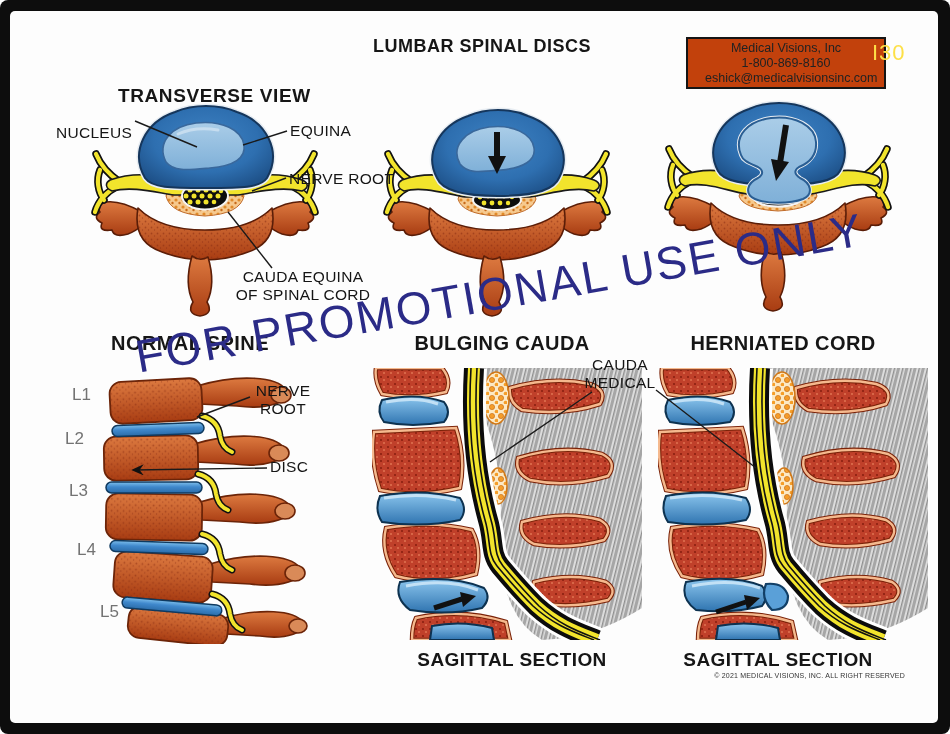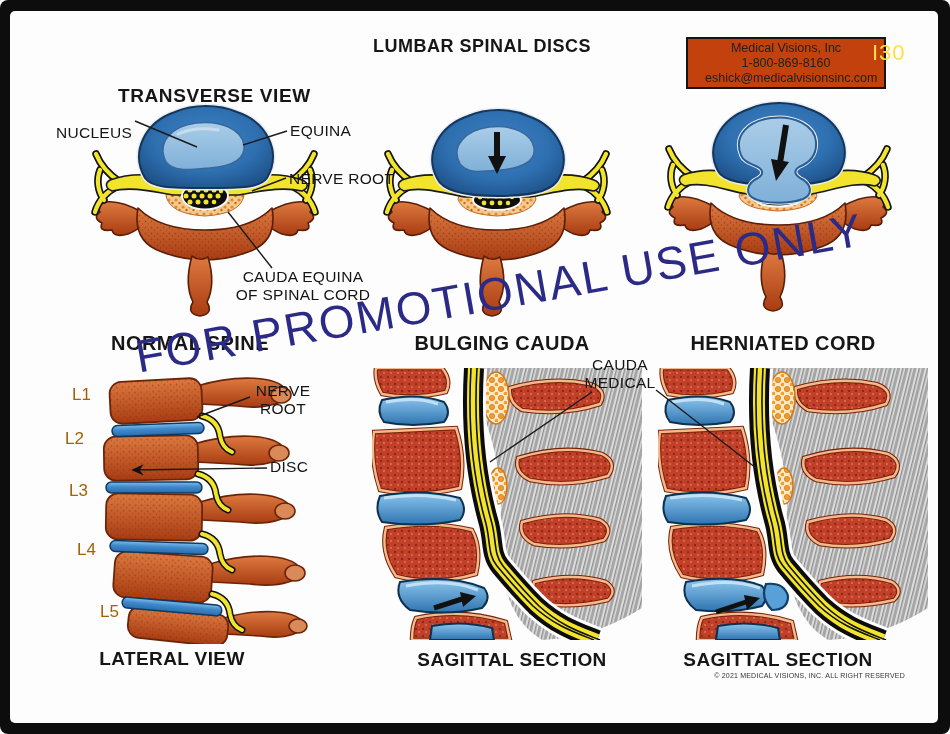--- a/index.html
+++ b/index.html
@@ -2,21 +2,21 @@
 <html><head>
 <meta charset="utf-8">
 <style>
   html,body{margin:0;padding:0;background:#fff;}
   #stage{position:relative;width:950px;height:734px;background:#0d0d0d;border-radius:8px;overflow:hidden;
          font-family:"Liberation Sans",sans-serif;color:#111;}
   #paper{position:absolute;left:10px;top:11px;width:928px;height:712px;background:#fdfdfd;border-radius:5px;}
   .abs{position:absolute;}
   .lbl{position:absolute;font-size:15.5px;letter-spacing:.3px;color:#151515;white-space:nowrap;}
   .lbl2{position:absolute;font-size:15.5px;letter-spacing:.3px;color:#151515;text-align:center;line-height:1.18;}
-  .lvl{position:absolute;font-size:17px;color:#a16207;}
+  .lvl{position:absolute;font-size:17px;color:#737373;}
   .cap{position:absolute;font-weight:bold;font-size:20px;letter-spacing:.4px;text-align:center;color:#161616;}
   .cap3{position:absolute;font-weight:bold;font-size:19px;letter-spacing:.4px;text-align:center;color:#161616;}
   #title{position:absolute;left:282px;top:36px;width:400px;text-align:center;font-size:18px;font-weight:bold;letter-spacing:.5px;color:#161616;}
   #plate{position:absolute;left:872px;top:40px;font-size:22px;letter-spacing:1px;color:#fde047;}
   #contact{position:absolute;left:686px;top:37px;width:162px;border:2px solid #151515;background:#c2410c;
            text-align:center;font-size:12.5px;line-height:1.18;padding:2px 17px;color:#222;}
   #secHead{position:absolute;left:118px;top:85px;font-size:19px;font-weight:bold;letter-spacing:.6px;color:#161616;}
   #watermark{position:absolute;left:136px;top:330px;width:780px;font-size:46px;letter-spacing:2px;
              color:#2b2b87;transform:rotate(-10deg);transform-origin:left center;white-space:nowrap;}
   #copyright{position:absolute;left:700px;top:672px;width:205px;text-align:right;font-size:7px;letter-spacing:.2px;color:#333;}
@@ -441,19 +441,18 @@
     <div>NERVE</div>
     <div>ROOT</div>
   </div>
   <div class="lbl" style="left:270px;top:458px">DISC</div>
 
   <div class="lbl2" style="left:578px;top:356px;width:84px">
     <div>CAUDA</div>
     <div>MEDICAL</div>
   </div>
 
-  <div class="cap3" style="left:72px;top:648px;width:200px">LATERAL VIEW</div>
   <div class="cap3" style="left:412px;top:649px;width:200px">SAGITTAL SECTION</div>
   <div class="cap3" style="left:678px;top:649px;width:200px">SAGITTAL SECTION</div>
   <div id="copyright">© 2021 MEDICAL VISIONS, INC. ALL RIGHT RESERVED</div>
 
   <div id="watermark">FOR PROMOTIONAL USE ONLY</div>
 </div>
 
 </body></html>

